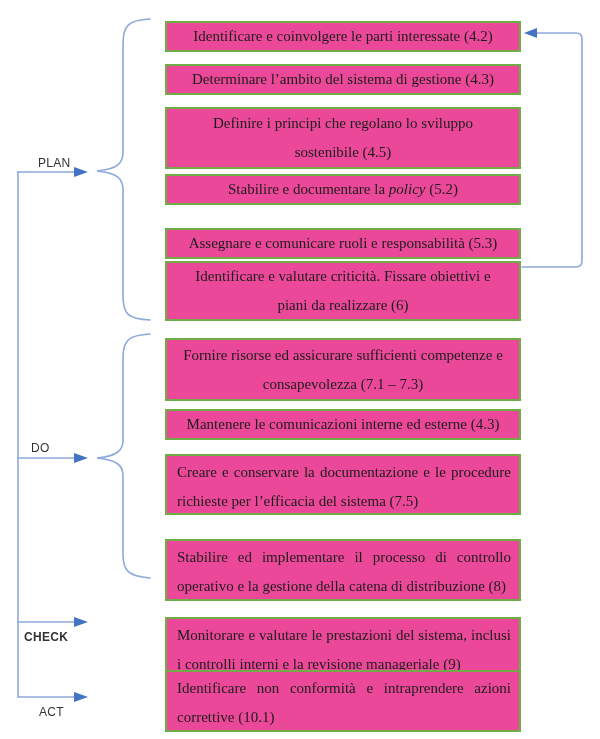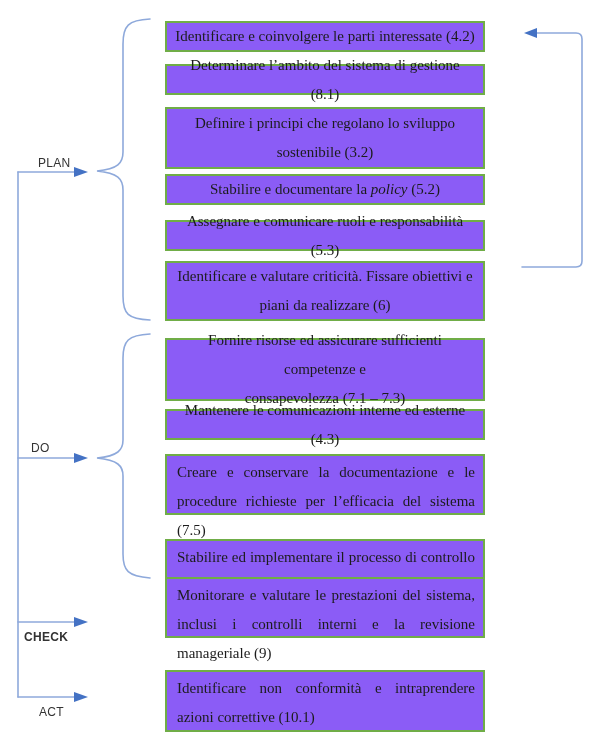--- a/index.html
+++ b/index.html
@@ -10,22 +10,22 @@
   }
   svg.wires { position:absolute; left:0; top:0; width:600px; height:739px; }
   .wire  { fill:none; stroke:var(--line); stroke-width:1.6; stroke-linecap:round; }
   .head  { fill:var(--arrow); stroke:none; }
   .phase {
     position:absolute;
     font-family:"Liberation Sans", sans-serif;
     font-size:12px; color:#333333; letter-spacing:0.3px;
   }
   .box {
-    position:absolute; left:165px; width:320px; box-sizing:border-box;
-    border:2px solid var(--green); background:#8b5cf6;
+    position:absolute; left:165px; width:356px; box-sizing:border-box;
+    border:2px solid var(--green); background:#ec4899;
     color:var(--text); font-size:15px; line-height:29px;
   }
   .box.center {
     display:flex; align-items:center; justify-content:center;
     text-align:center; white-space:pre-line; padding:0 8px;
   }
   .box.justify {
     display:block; text-align:justify; text-align-last:left;
     padding:2px 8px 0 10px;
   }
@@ -59,30 +59,30 @@
 
   <div class="phase" style="left:38px; top:156px;">PLAN</div>
   <div class="phase" style="left:31px; top:441px;">DO</div>
   <div class="phase" style="left:24px; top:630px;font-weight:bold;">CHECK</div>
   <div class="phase" style="left:39px; top:675px;margin-top:30px;">ACT</div>
 
   <div class="box center" style="top:21px;  height:31px;">
     <span>Identificare e coinvolgere le parti interessate (4.2)</span>
   </div>
   <div class="box center" style="top:64px;  height:31px;">
-    <span>Determinare l’ambito del sistema di gestione (8.1)</span>
+    <span>Determinare l’ambito del sistema di gestione (4.3)</span>
   </div>
   <div class="box center" style="top:107px; height:62px;">
     <span>Definire i principi che regolano lo sviluppo
-sostenibile (3.2)</span>
+sostenibile (4.5)</span>
   </div>
   <div class="box center" style="top:174px; height:31px;">
     <span><span>Stabilire e documentare la </span><span class="it">policy</span><span> (5.2)</span></span>
   </div>
-  <div class="box center" style="top:220px; height:31px;">
+  <div class="box center" style="top:228px; height:31px;">
     <span>Assegnare e comunicare ruoli e responsabilità (5.3)</span>
   </div>
   <div class="box center" style="top:261px; height:60px;">
     <span>Identificare e valutare criticità. Fissare obiettivi e
 piani da realizzare (6)</span>
   </div>
 
   <div class="box center" style="top:338px; height:63px;">
     <span>Fornire risorse ed assicurare sufficienti competenze e
 consapevolezza (7.1 – 7.3)</span>
@@ -90,21 +90,21 @@
   <div class="box center" style="top:409px; height:31px;">
     <span>Mantenere le comunicazioni interne ed esterne (4.3)</span>
   </div>
   <div class="box justify" style="top:454px; height:61px;">
     <span>Creare e conservare la documentazione e le procedure richieste per l’efficacia del sistema (7.5)</span>
   </div>
   <div class="box justify" style="top:519px; height:62px;margin-top:20px;">
     <span>Stabilire ed implementare il processo di controllo operativo e la gestione della catena di distribuzione (8)</span>
   </div>
 
-  <div class="box justify" style="top:577px; height:61px;">
+  <div class="box justify" style="top:617px; height:61px;">
     <span>Monitorare e valutare le prestazioni del sistema, inclusi i controlli interni e la revisione manageriale (9)</span>
   </div>
 
   <div class="box justify" style="top:670px; height:62px;">
     <span>Identificare non conformità e intraprendere azioni correttive (10.1)</span>
   </div>
 
 </div>
 
 </body></html>

